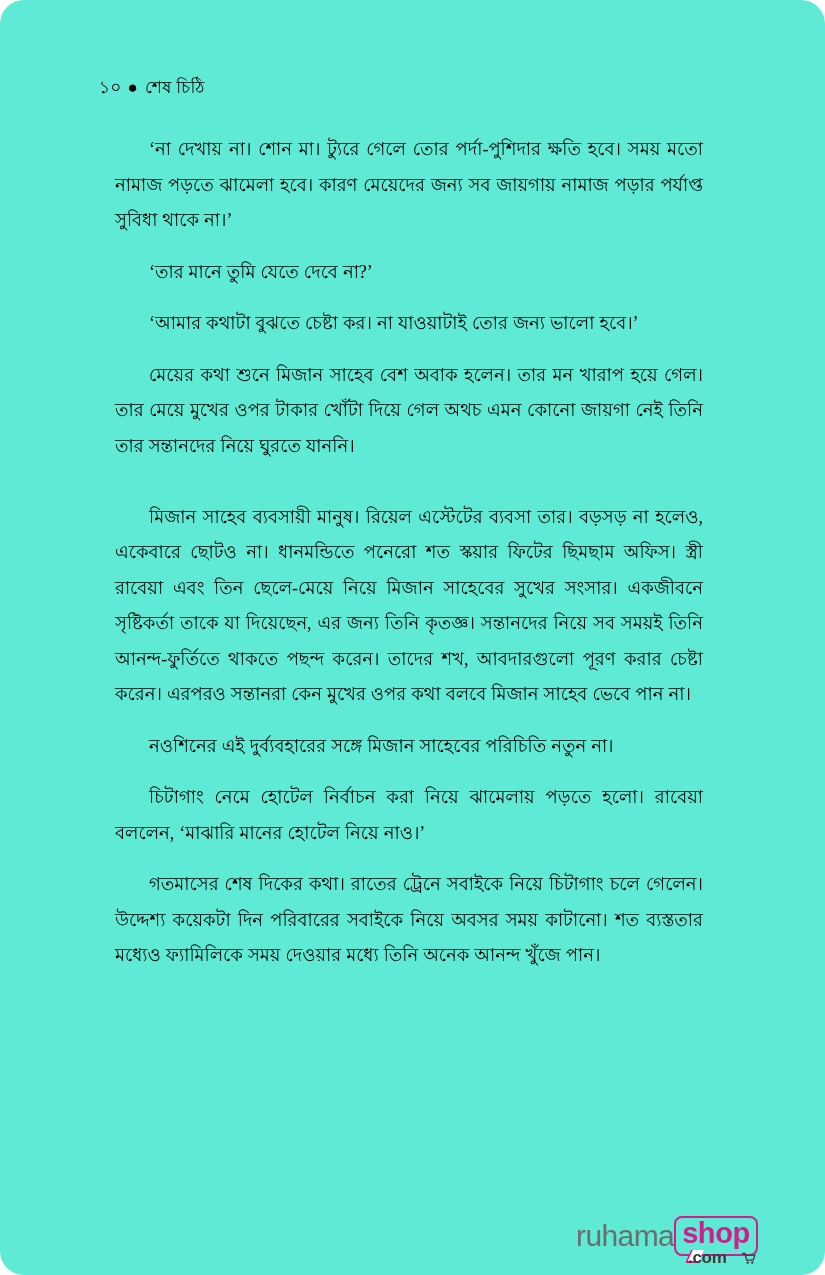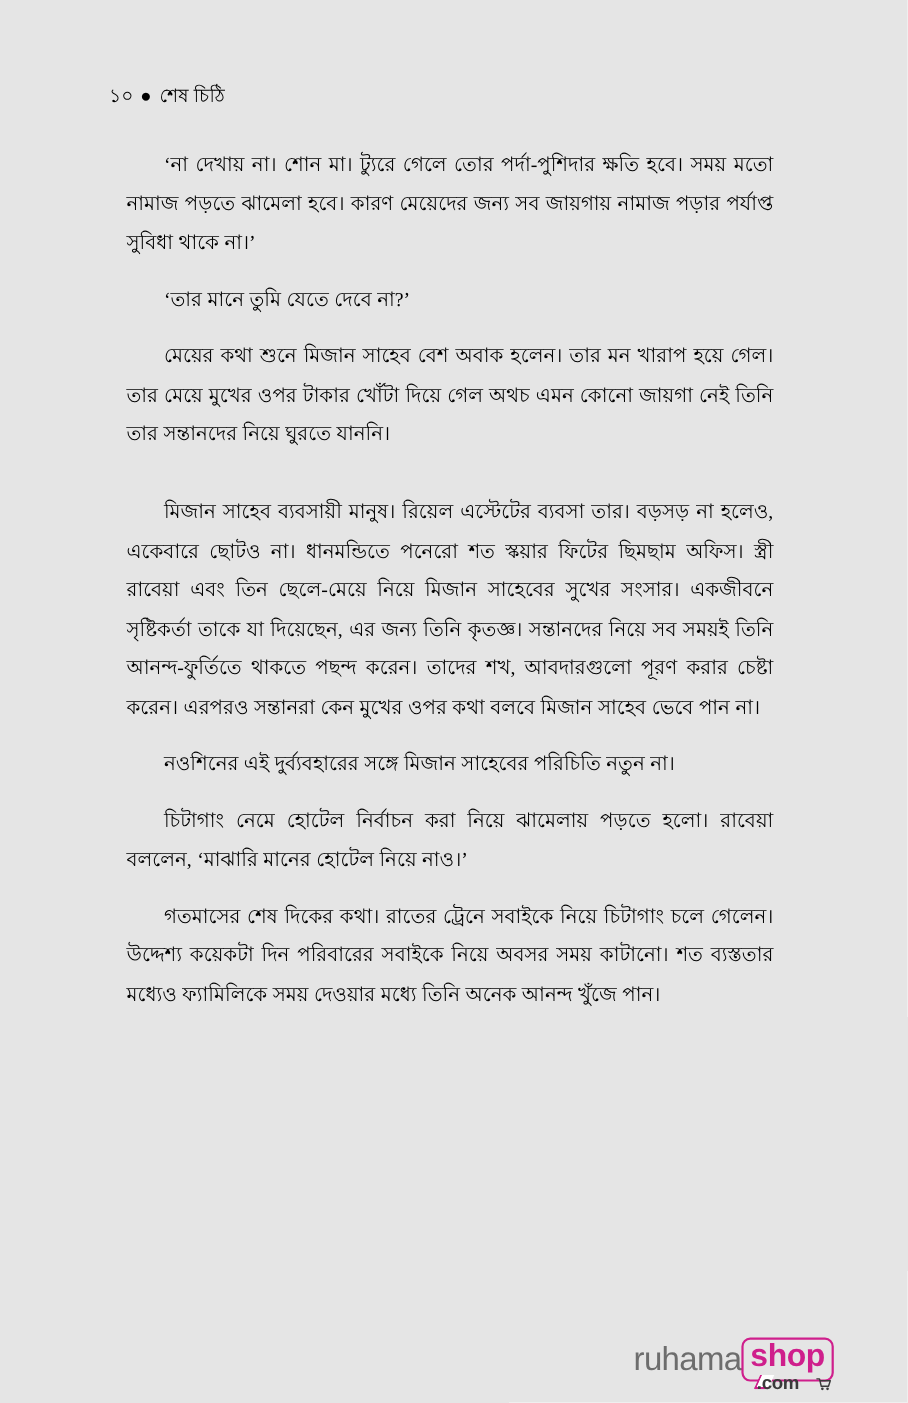--- a/index.html
+++ b/index.html
@@ -12,21 +12,22 @@
     height: 1275px;
     position: relative;
     overflow: hidden;
     font-family: "Liberation Serif", "DejaVu Serif", serif;
     color: #000000;
   }
 
   .page {
     position: absolute;
     inset: 0;
-    background: #e5e5e5;
+    background: #5eead4;
+    border-radius: 24px;
   }
 
   
   .running-head {
     position: absolute;
     left: 99px;
     top: 76px;
     width: 620px;
     font-size: 17px;
     line-height: 24px;
@@ -147,20 +148,21 @@
 
 <div class="page">
 
   <div class="running-head">
     <span class="folio">১০</span><span class="sep">●</span><span class="booktitle">শেষ চিঠি</span>
   </div>
 
   <div class="textblock">
     <p class="para">‘না দেখায় না। শোন মা। ট্যুরে গেলে তোর পর্দা-পুশিদার ক্ষতি হবে। সময় মতো নামাজ পড়তে ঝামেলা হবে। কারণ মেয়েদের জন্য সব জায়গায় নামাজ পড়ার পর্যাপ্ত সুবিধা থাকে না।’</p>
     <p class="para">‘তার মানে তুমি যেতে দেবে না?’</p>
+    <p class="para">‘আমার কথাটা বুঝতে চেষ্টা কর। না যাওয়াটাই তোর জন্য ভালো হবে।’</p>
     <p class="para">মেয়ের কথা শুনে মিজান সাহেব বেশ অবাক হলেন। তার মন খারাপ হয়ে গেল। তার মেয়ে মুখের ওপর টাকার খোঁটা দিয়ে গেল অথচ এমন কোনো জায়গা নেই তিনি তার সন্তানদের নিয়ে ঘুরতে যাননি।</p>
     <p class="para sectionbreak">মিজান সাহেব ব্যবসায়ী মানুষ। রিয়েল এস্টেটের ব্যবসা তার। বড়সড় না হলেও, একেবারে ছোটও না। ধানমন্ডিতে পনেরো শত স্কয়ার ফিটের ছিমছাম অফিস। স্ত্রী রাবেয়া এবং তিন ছেলে-মেয়ে নিয়ে মিজান সাহেবের সুখের সংসার। একজীবনে সৃষ্টিকর্তা তাকে যা দিয়েছেন, এর জন্য তিনি কৃতজ্ঞ। সন্তানদের নিয়ে সব সময়ই তিনি আনন্দ-ফুর্তিতে থাকতে পছন্দ করেন। তাদের শখ, আবদারগুলো পূরণ করার চেষ্টা করেন। এরপরও সন্তানরা কেন মুখের ওপর কথা বলবে মিজান সাহেব ভেবে পান না।</p>
     <p class="para">নওশিনের এই দুর্ব্যবহারের সঙ্গে মিজান সাহেবের পরিচিতি নতুন না।</p>
     <p class="para">চিটাগাং নেমে হোটেল নির্বাচন করা নিয়ে ঝামেলায় পড়তে হলো। রাবেয়া বললেন, ‘মাঝারি মানের হোটেল নিয়ে নাও।’</p>
     <p class="para">গতমাসের শেষ দিকের কথা। রাতের ট্রেনে সবাইকে নিয়ে চিটাগাং চলে গেলেন। উদ্দেশ্য কয়েকটা দিন পরিবারের সবাইকে নিয়ে অবসর সময় কাটানো। শত ব্যস্ততার মধ্যেও ফ্যামিলিকে সময় দেওয়ার মধ্যে তিনি অনেক আনন্দ খুঁজে পান।</p>
   </div>
 
   <div class="watermark">
     <div class="wm-row">
       <span class="wm-ruhama">ruhama</span>

